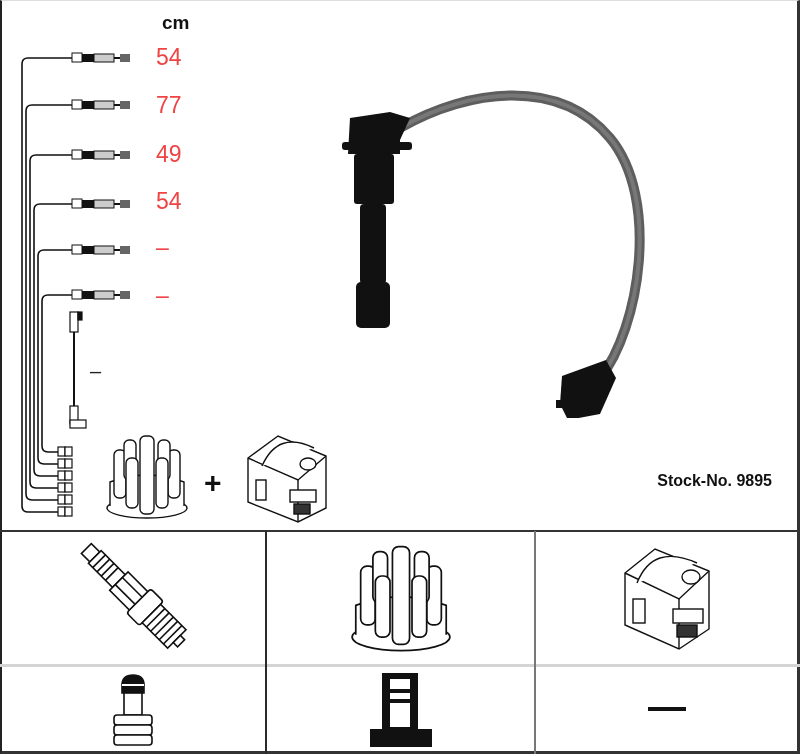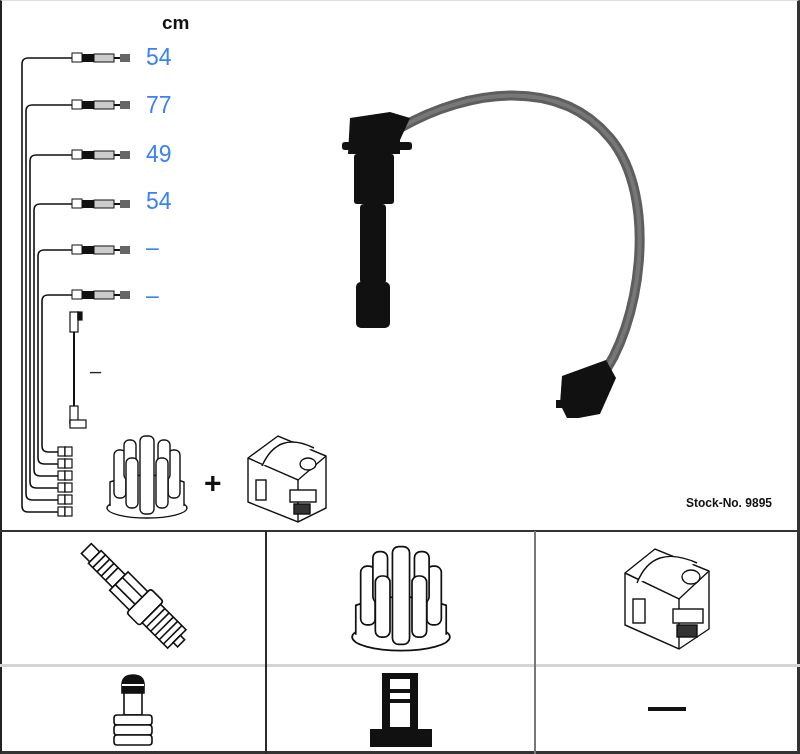--- a/index.html
+++ b/index.html
@@ -7,24 +7,24 @@
          font-family: "Liberation Sans", sans-serif; color: #111; }
   .frame { position: absolute; left: 0; top: 0; width: 800px; height: 754px; box-sizing: border-box;
            border-left: 2px solid #222; border-right: 3px solid #333; border-bottom: 3px solid #333; border-top: 1px solid #ddd; }
   .top { position: absolute; left: 0; top: 0; width: 800px; height: 531px; }
   .divider-h { position: absolute; left: 0; top: 530px; width: 800px; height: 2px; background: #333; }
   .grid-line-h { position: absolute; left: 0; top: 664px; width: 800px; height: 3px; background: #d4d4d4; }
   .grid-v1 { position: absolute; left: 265px; top: 531px; width: 2px; height: 223px; background: #2a2a2a; }
   .grid-v2 { position: absolute; left: 534px; top: 531px; width: 2px; height: 223px; background: #777; }
   .cell { position: absolute; display: flex; align-items: center; justify-content: center; }
   .cm-label { position: absolute; left: 162px; top: 12px; font-size: 19px; font-weight: bold; }
-  .len { position: absolute; left: 146px; font-size: 23px; font-family: "Liberation Sans", sans-serif; color: #3b82f6; }
+  .len { position: absolute; left: 156px; font-size: 23px; font-family: "Liberation Sans", sans-serif; color: #ef4444; }
   .dash { position: absolute; font-size: 20px; color: #222; }
   .title { position: absolute; right: 28px; top: 448px; font-size: 31px; font-weight: bold; letter-spacing: -0.5px; }
-  .stock { position: absolute; right: 28px; top: 496px; font-size: 12px; font-weight: bold; }
+  .stock { position: absolute; right: 28px; top: 472px; font-size: 16px; font-weight: bold; }
   .plus { position: absolute; left: 204px; top: 466px; font-size: 30px; font-weight: bold; }
 </style>
 </head>
 <body>
 
 <div class="frame"></div>
 
 <div class="top">
   <div class="cm-label">cm</div>
 

